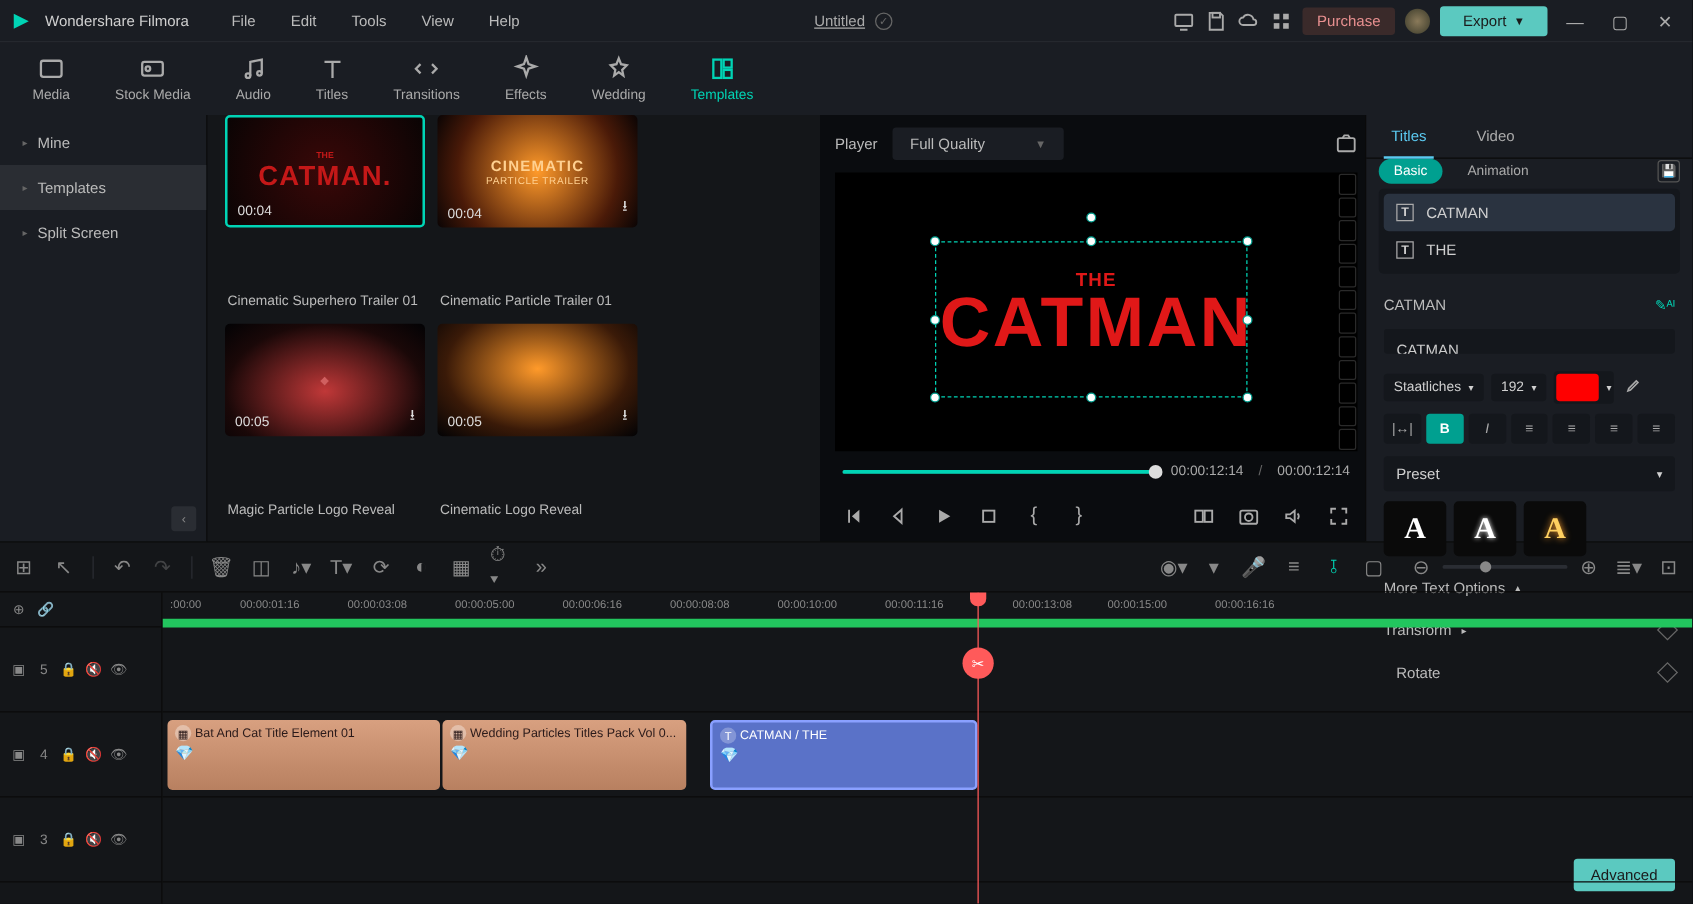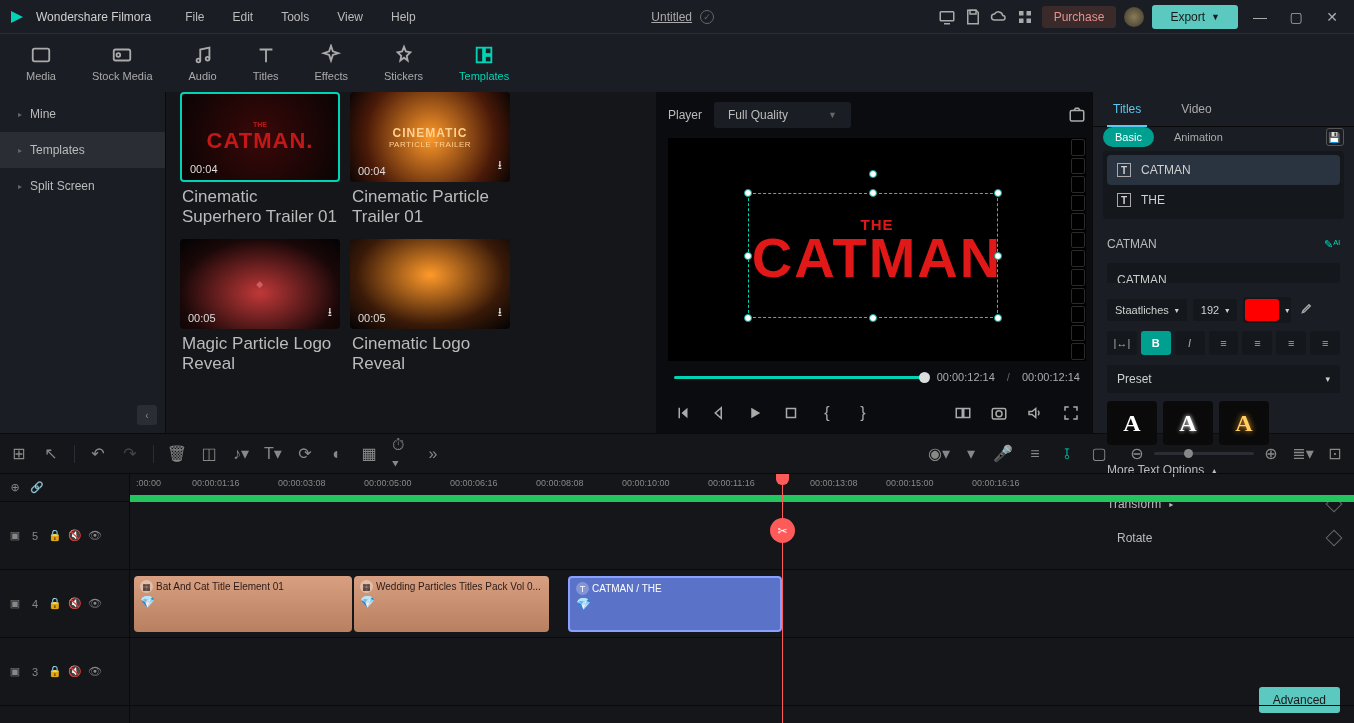--- a/index.html
+++ b/index.html
@@ -50,21 +50,21 @@
 .thumb-catman .t1 { font-size: 7px; color: #c41818; font-weight: bold; }
 .thumb-catman .t2 { font-size: 22px; color: #c41818; font-weight: bold; font-family: Impact, sans-serif; letter-spacing: 1px; }
 .thumb-particle { background: radial-gradient(circle at 50% 50%, #ff9a2a, #4a1a08 70%, #0a0404); display: flex; flex-direction: column; align-items: center; justify-content: center; }
 .thumb-particle .t1 { font-size: 12px; color: #ffd090; font-weight: bold; letter-spacing: 1px; }
 .thumb-particle .t2 { font-size: 8px; color: #ffd090; letter-spacing: 0.5px; }
 .thumb-magic { background: radial-gradient(ellipse at 50% 60%, #c03838, #1a0808 70%, #020204); display: flex; align-items: center; justify-content: center; }
 .thumb-magic .tc { font-size: 9px; color: #d06060; letter-spacing: 0.5px; }
 .thumb-reveal { background: radial-gradient(ellipse at 50% 40%, #ff9a2a, #3a1a08 65%, #020204); display: flex; align-items: center; justify-content: center; }
 .thumb-dur { position: absolute; bottom: 5px; left: 8px; font-size: 11px; color: #ddd; }
 .thumb-dl { position: absolute; bottom: 5px; right: 8px; color: #ddd; font-size: 12px; }
-.template-name { font-size: 17px; color: #bbb; padding: 5px 2px 2px; }
+.template-name { font-size: 11px; color: #bbb; padding: 5px 2px 2px; margin-top: 48px; }
 
 
 .player-col { flex: 1; background: #0a0c0f; display: flex; flex-direction: column; padding: 0 6px 0 12px; min-width: 0; }
 .player-header { height: 46px; display: flex; align-items: center; gap: 12px; }
 .player-label { font-size: 12px; color: #bbb; }
 .quality-dd { background: #1a1d23; padding: 6px 14px; font-size: 12px; color: #bbb; border-radius: 3px; display: flex; align-items: center; gap: 40px; cursor: pointer; }
 .player-header-right { margin-left: auto; }
 .snapshot-icn { width: 18px; height: 18px; color: #aaa; cursor: pointer; }
 .player-viewport { flex: 1; background: #000; position: relative; display: flex; align-items: center; justify-content: center; }
 .film-strip { position: absolute; right: 0; top: 0; bottom: 0; width: 16px; display: flex; flex-direction: column; }
@@ -232,32 +232,40 @@
       <div class="tab-icon">
         <svg viewBox="0 0 24 24" fill="none" stroke="currentColor" stroke-width="2">
           <path d="M5 6h14M12 6v14"></path>
         </svg>
       </div>
       <div class="tab-label">Titles</div>
     </div>
   <div class="tab">
       <div class="tab-icon">
         <svg viewBox="0 0 24 24" fill="none" stroke="currentColor" stroke-width="2">
+          <path d="M7 8l-4 4 4 4M17 8l4 4-4 4"></path>
+        </svg>
+      </div>
+      <div class="tab-label">Transitions</div>
+    </div>
+  <div class="tab">
+      <div class="tab-icon">
+        <svg viewBox="0 0 24 24" fill="none" stroke="currentColor" stroke-width="2">
           <path d="M12 2l2 6 6 2-6 2-2 6-2-6-6-2 6-2z"></path>
         </svg>
       </div>
       <div class="tab-label">Effects</div>
     </div>
   <div class="tab">
       <div class="tab-icon">
         <svg viewBox="0 0 24 24" fill="none" stroke="currentColor" stroke-width="2">
           <path d="M12 3l2 5 5 1-4 4 1 5-4-3-4 3 1-5-4-4 5-1z"></path>
         </svg>
       </div>
-      <div class="tab-label">Stickers</div>
+      <div class="tab-label">Wedding</div>
     </div>
   <div class="tab active">
       <div class="tab-icon">
         <svg viewBox="0 0 24 24" fill="none" stroke="currentColor" stroke-width="2">
           <rect x="4" y="4" width="7" height="16"></rect>
           <rect x="13" y="4" width="7" height="7"></rect>
           <rect x="13" y="13" width="7" height="7"></rect>
         </svg>
       </div>
       <div class="tab-label">Templates</div>

